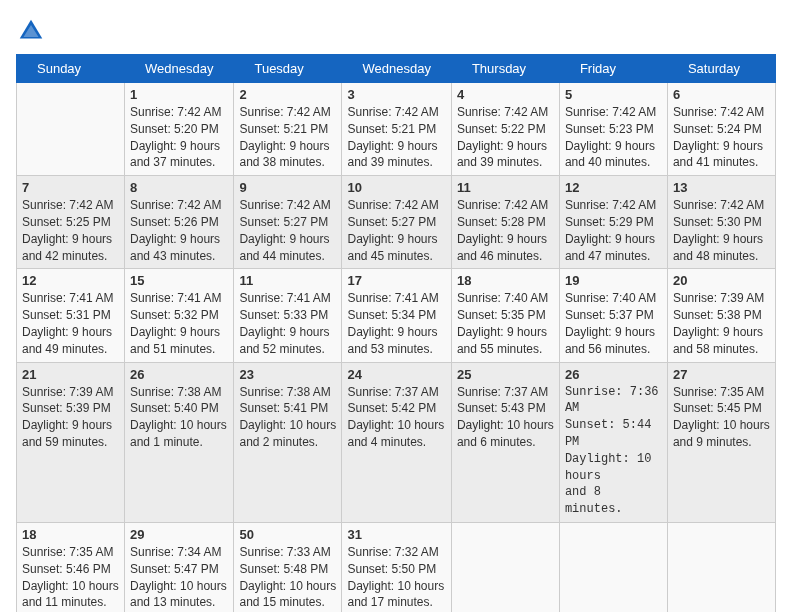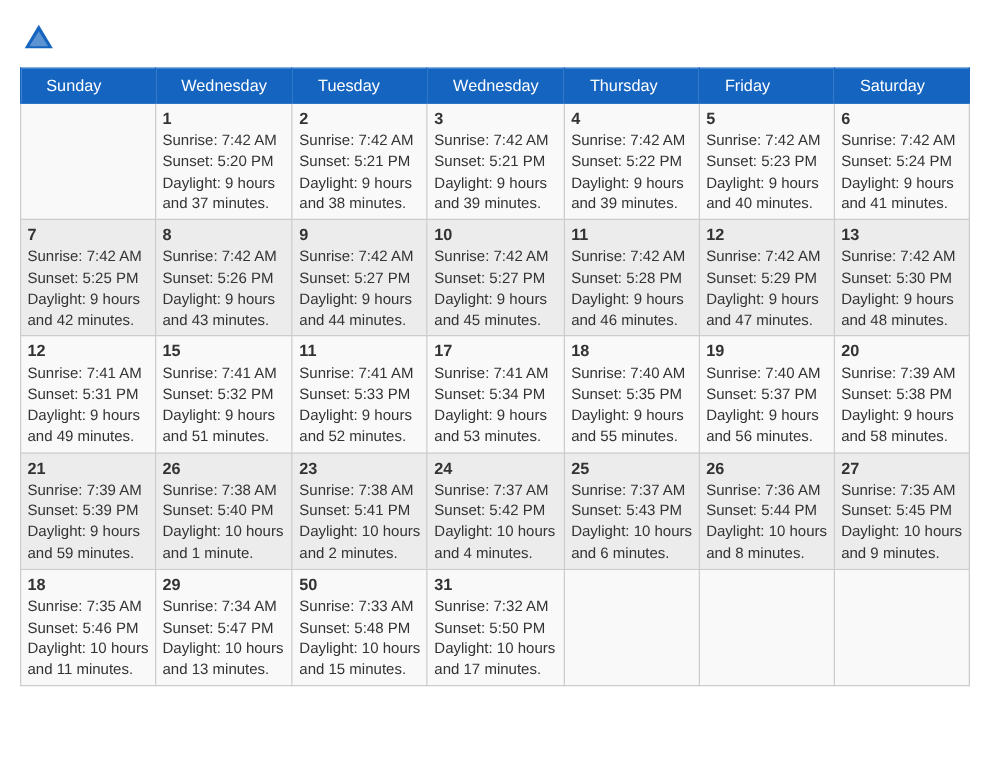--- a/index.html
+++ b/index.html
@@ -296,21 +296,21 @@
         </td>
         <td>
           <div class="day-number">25</div>
           <div class="day-info" style="white-space: pre-line;">Sunrise: 7:37 AM
 Sunset: 5:43 PM
 Daylight: 10 hours
 and 6 minutes.</div>
         </td>
         <td>
           <div class="day-number">26</div>
-          <div class="day-info" style="white-space: pre-line;">Sunrise: 7:36 AM
+          <div class="day-info" style="white-space: pre-line; font-family: Liberation Mono, monospace;">Sunrise: 7:36 AM
 Sunset: 5:44 PM
 Daylight: 10 hours
 and 8 minutes.</div>
         </td>
         <td>
           <div class="day-number">27</div>
           <div class="day-info" style="white-space: pre-line;">Sunrise: 7:35 AM
 Sunset: 5:45 PM
 Daylight: 10 hours
 and 9 minutes.</div>

